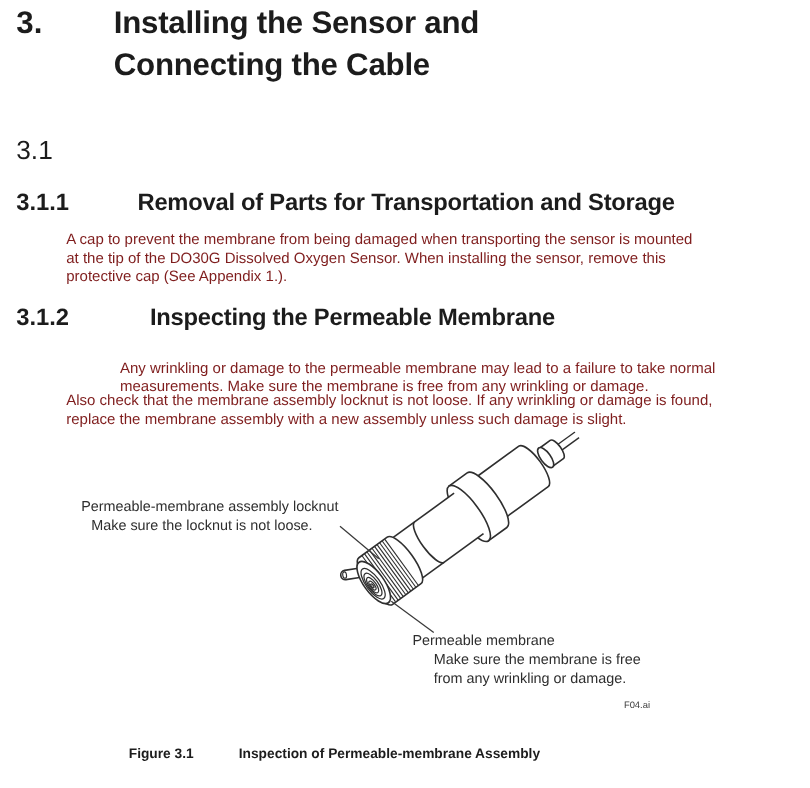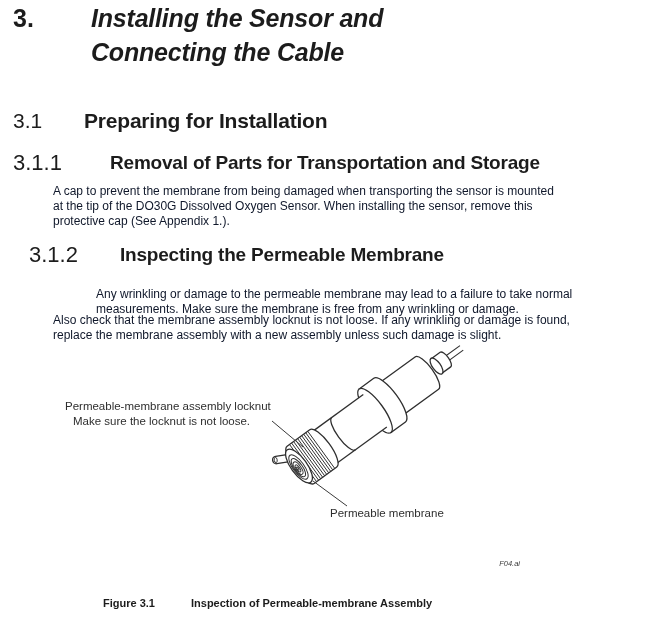--- a/index.html
+++ b/index.html
@@ -3,55 +3,54 @@
 <meta charset="utf-8">
 <style>
   html,body{margin:0;padding:0;background:#fff;}
   .page{
     position:relative;width:648px;height:630px;background:#ffffff;
     font-family:"Liberation Sans","DejaVu Sans",sans-serif;color:#232323;
     overflow:hidden;
   }
   .abs{position:absolute;}
   .chapter-num{font-size:25px;font-weight:bold;line-height:34px;color:#1c1c1c;}
-  .chapter-title{font-size:25px;font-weight:bold;line-height:34px;color:#1c1c1c;white-space:pre-line;letter-spacing:-0.2px;font-style:italic;}
+  .chapter-title{font-size:25px;font-weight:bold;line-height:34px;color:#1c1c1c;white-space:pre-line;letter-spacing:-0.2px;}
   .h2-num{font-size:21px;font-weight:normal;line-height:21px;color:#1c1c1c;}
   .h2-title{font-size:21px;font-weight:bold;line-height:21px;color:#1c1c1c;letter-spacing:-0.2px;}
-  .h3-num{font-size:22px;font-weight:normal;line-height:19px;color:#1c1c1c;text-align:right;}
+  .h3-num{font-size:19px;font-weight:bold;line-height:19px;color:#1c1c1c;text-align:right;}
   .h3-title{font-size:19px;font-weight:bold;line-height:19px;color:#1c1c1c;letter-spacing:-0.2px;}
-  .body-text{font-size:12px;line-height:15px;color:#0f172a;white-space:pre-line;width:590px;}
+  .body-text{font-size:12px;line-height:15px;color:#7f1d1d;white-space:pre-line;width:590px;}
   .fig-label{font-size:11.5px;line-height:14px;color:#2e2e2e;}
   .fig-note{font-size:11.5px;line-height:15px;color:#2e2e2e;white-space:pre-line;}
-  .file-tag{font-size:7.5px;line-height:9px;color:#3a3a3a;width:80px;text-align:right;font-style:italic;}
+  .file-tag{font-size:7.5px;line-height:9px;color:#3a3a3a;width:80px;text-align:right;}
   .caption-num{font-size:11px;font-weight:bold;line-height:13px;color:#1c1c1c;}
   .caption-text{font-size:11px;font-weight:bold;line-height:13px;color:#1c1c1c;padding-left:11px;}
   svg .ln{stroke:#2f2f2f;fill:none;stroke-width:1.3;}
   svg .fillw{fill:#ffffff;}
   svg .hatch{stroke:#2f2f2f;stroke-width:0.9;}
   svg .leader{stroke:#3a3a3a;stroke-width:1;}
 </style>
 </head>
 <body>
 
 <div class="page">
 
   <div class="abs chapter-num" style="left:13px;top:1px;">3.</div>
   <div class="abs chapter-title" style="left:91px;top:1px;">Installing the Sensor and
 Connecting the Cable</div>
 
   <div class="abs h2-num" style="left:13px;top:110px;">3.1</div>
-  <div class="abs h2-title" style="left:84px;top:110px;">Preparing for Installation</div>
 
   <div class="abs h3-num" style="left:13px;top:153px;">3.1.1</div>
   <div class="abs h3-title" style="left:110px;top:153px;">Removal of Parts for Transportation and Storage</div>
   <div class="abs body-text" style="left:53px;top:184px;">A cap to prevent the membrane from being damaged when transporting the sensor is mounted
 at the tip of the DO30G Dissolved Oxygen Sensor. When installing the sensor, remove this
 protective cap (See Appendix 1.).</div>
 
-  <div class="abs h3-num" style="left:29px;top:245px;">3.1.2</div>
+  <div class="abs h3-num" style="left:13px;top:245px;">3.1.2</div>
   <div class="abs h3-title" style="left:120px;top:245px;">Inspecting the Permeable Membrane</div>
   <div class="abs body-text" style="left:53px;top:287px;margin-left:43px;">Any wrinkling or damage to the permeable membrane may lead to a failure to take normal
 measurements. Make sure the membrane is free from any wrinkling or damage.</div>
   <div class="abs body-text" style="left:53px;top:313px;">Also check that the membrane assembly locknut is not loose. If any wrinkling or damage is found,
 replace the membrane assembly with a new assembly unless such damage is slight.</div>
 
   <div class="abs" style="left:0;top:345px;width:548px;height:235px;">
 
     <svg class="abs" style="left:0;top:0;" width="648" height="235" viewBox="0 0 648 235">
 
@@ -104,19 +103,21 @@
         <ellipse class="ln" style="stroke-width:1" cx="-2.5" cy="1.5" rx="0.8" ry="1.9"></ellipse>
       </g>
 
       <line class="leader" x1="272" y1="76" x2="303" y2="102"></line>
       <line class="leader" x1="313" y1="136" x2="347" y2="161"></line>
     </svg>
 
     <div class="abs fig-label" style="left:65px;top:54px;">Permeable-membrane assembly locknut</div>
     <div class="abs fig-label" style="left:73px;top:69px;">Make sure the locknut is not loose.</div>
     <div class="abs fig-label" style="left:330px;top:161px;">Permeable membrane</div>
+    <div class="abs fig-note" style="left:347px;top:176px;">Make sure the membrane is free
+from any wrinkling or damage.</div>
     <div class="abs file-tag" style="left:440px;top:214px;">F04.ai</div>
   </div>
 
   <div class="abs caption-num" style="left:63px;top:597px;margin-left:40px;">Figure 3.1</div>
   <div class="abs caption-text" style="left:180px;top:597px;">Inspection of Permeable-membrane Assembly</div>
 
 </div>
 
 </body></html>

